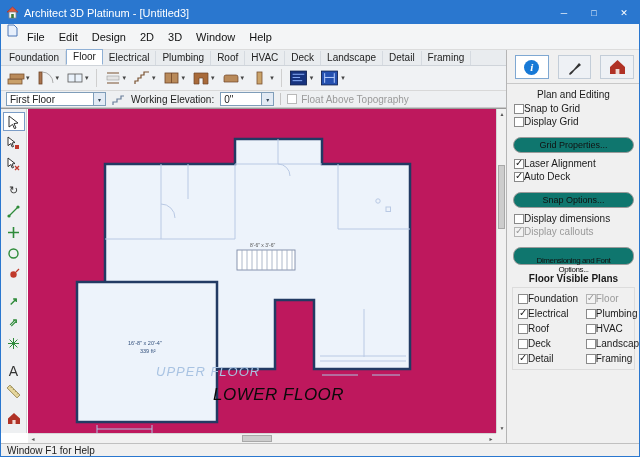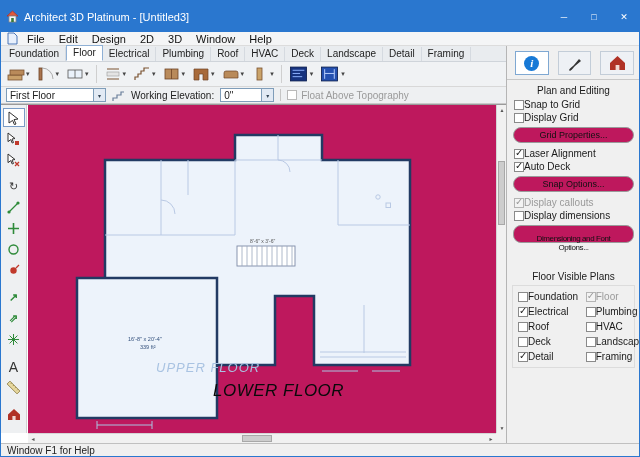--- a/index.html
+++ b/index.html
@@ -2,26 +2,26 @@
 <html><head>
 <meta charset="utf-8">
 <style>
   * { margin:0; padding:0; box-sizing:border-box; }
   html,body { width:640px; height:457px; overflow:hidden; }
   body { font-family:"Liberation Sans", sans-serif; }
 
   .app { width:640px; height:457px; display:flex; flex-direction:column; border:1px solid #2a77cf; background:#f0f0f0; overflow:hidden; }
 
   
-  .titlebar { height:31px; background:#2a77cf; display:flex; align-items:center; gap:5px; padding-left:5px; color:#fff; font-size:11px; flex:none; }
+  .titlebar { height:23px; background:#2a77cf; display:flex; align-items:center; gap:5px; padding-left:5px; color:#fff; font-size:11px; flex:none; }
   .titlebar .controls { margin-left:auto; display:flex; height:100%; }
   .wctl { width:30px; display:flex; align-items:center; justify-content:center; font-size:9px; color:#fff; }
 
   
-  .menubar { height:14px; background:#f4f5f6; border-bottom:1px solid #dcdcdc; display:flex; align-items:flex-end; padding-left:4px; font-size:11px; color:#111; flex:none; }
+  .menubar { height:26px; background:#f4f5f6; border-bottom:1px solid #dcdcdc; display:flex; align-items:flex-start; padding-left:4px; font-size:11px; color:#111; flex:none; }
   .mitem { padding:0 7px; height:100%; display:flex; align-items:center; }
   .docicon { margin:0 2px; display:flex; }
 
   
   .main { flex:1; display:flex; min-height:0; }
   .leftcol { width:506px; flex:none; display:flex; flex-direction:column; border-right:1px solid #b5b5b5; }
 
   
   .tabrow { height:16px; background:#e9ecef; border-bottom:1px solid #cfd4da; display:flex; align-items:flex-end; padding-left:2px; flex:none; }
   .tab { font-size:10px; padding:1px 6px 2px; border-right:1px solid #d5dae0; color:#222; white-space:nowrap; }
@@ -82,21 +82,21 @@
   .ptbtn.active { background:#fff; border-color:#7fa8d2; }
   .infocircle { width:15px; height:15px; border-radius:50%; background:#1779d6; color:#fff; display:flex; align-items:center; justify-content:center; font:italic bold 11px "Liberation Serif", serif; }
   .panel-sep { height:1px; background:#c8c8c8; margin-bottom:2px; flex:none; }
   .sec-title { text-align:center; margin:3px 0 2px; }
   .cb { display:flex; align-items:center; gap:0; padding:1px 0 1px 7px; height:13px; }
   .cbbox { width:10px; height:10px; background:#fff; border:1px solid #8a8a8a; position:relative; flex:none; }
   .cb.checked .cbbox::after { content:"✓"; position:absolute; left:0; top:-3px; font-size:10px; color:#222; }
   .cb.disabled .cbbox { border-color:#b4b4b4; background:#f3f3f3; }
   .cb.disabled .cbbox::after { color:#9a9a9a; }
   .cb.disabled .cbl { color:#9a9a9a; }
-  .pbtn { margin:3px 6px 4px; height:16px; width:calc(100% - 12px); background:#be185d; border:1px solid #9a9a9a; border-radius:8px; font-size:9px; font-family:inherit; color:#111; display:block; }
+  .pbtn { margin:9px 6px 4px; height:16px; width:calc(100% - 12px); background:#0f766e; border:1px solid #9a9a9a; border-radius:8px; font-size:9px; font-family:inherit; color:#111; display:block; }
   .pbtn.small { font-size:8px; letter-spacing:-0.4px; padding:8px; }
   .plans { margin:1px 5px; padding:4px 0 4px 0; display:grid; grid-template-columns:56% 44%; row-gap:2px; border:1px solid #dcdcdc; }
   .plans .cb { padding-left:5px; }
 
   
   .statusbar { height:13px; background:#f0f0f0; border-top:1px solid #c0c0c0; font-size:10px; display:flex; align-items:center; padding-left:6px; flex:none; color:#222; }
 </style>
 </head>
 <body>
 
@@ -395,31 +395,31 @@
       <div class="cb checked">
         <span class="cbbox"></span>
         <span class="cbl">Laser Alignment</span>
       </div>
       <div class="cb checked">
         <span class="cbbox"></span>
         <span class="cbl">Auto Deck</span>
       </div>
       <button class="pbtn">Snap Options...</button>
 
+      <div class="cb">
+        <span class="cbbox"></span>
+        <span class="cbl">Display dimensions</span>
+      </div>
       <div class="cb checked disabled">
         <span class="cbbox"></span>
         <span class="cbl">Display callouts</span>
       </div>
-      <div class="cb">
-        <span class="cbbox"></span>
-        <span class="cbl">Display dimensions</span>
-      </div>
       <button class="pbtn small">Dimensioning and Font Options...</button>
 
-      <div class="sec-title" style="margin-top:24px;">Floor Visible Plans</div>
+      <div class="sec-title" style="margin-top:4px;font-weight:bold;">Floor Visible Plans</div>
       <div class="plans">
         <div class="cb">
           <span class="cbbox"></span>
           <span class="cbl">Foundation</span>
         </div>
         <div class="cb checked disabled">
           <span class="cbbox"></span>
           <span class="cbl">Floor</span>
         </div>
         <div class="cb checked">

